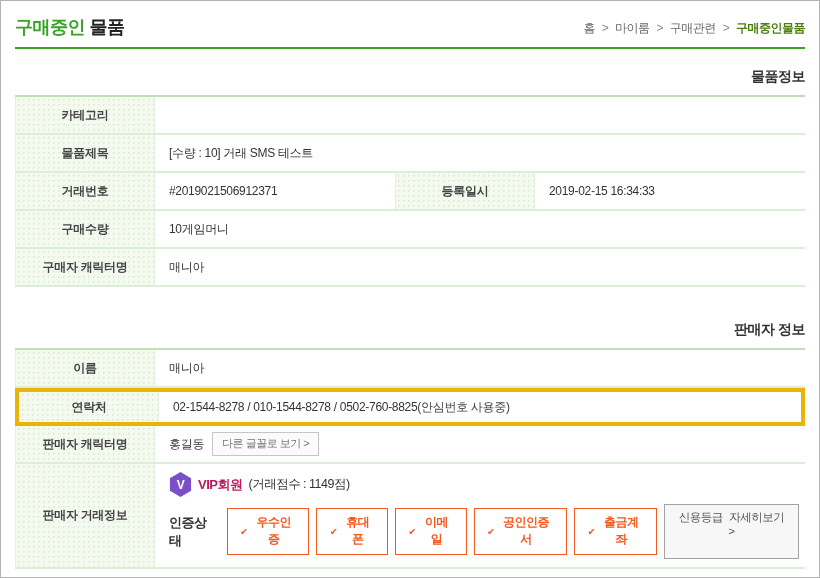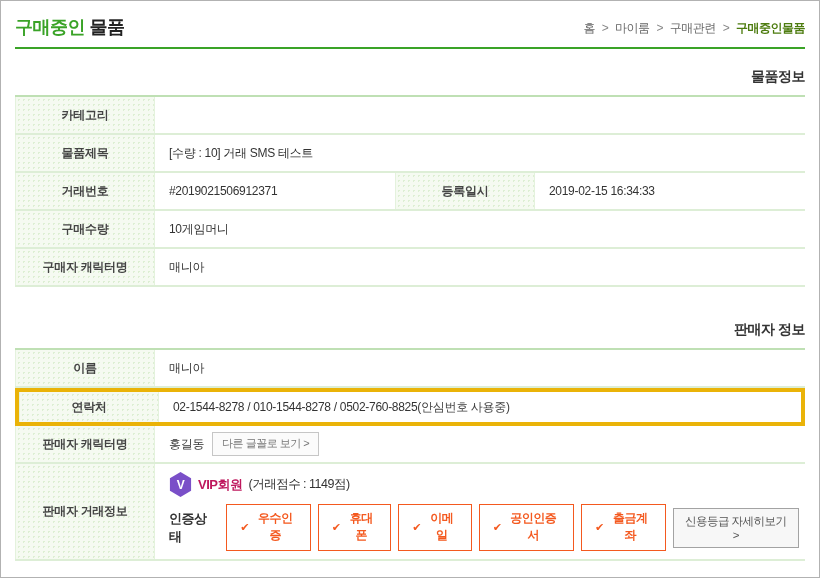--- a/index.html
+++ b/index.html
@@ -41,36 +41,36 @@
   .row.highlight { border:4px solid #eab308;text-align:right; }
   .green-note { color:#404040; }
   
   .gray-btn {
     margin-left:8px; font-size:11px; color:#777; letter-spacing:-0.5px;
     background:#fbfbfb; border:1px solid #c6c6c6; padding:3px 9px 4px 9px; cursor:pointer;
     font-family:inherit;
   }
   .credit-btn {
     margin-left:auto; margin-right:4px; font-size:11.5px; color:#555; letter-spacing:-0.5px;
-    background:#f7f7f7; border:1px solid #a3a3a3; padding:5px 10px 6px 10px; cursor:pointer;
+    background:#f7f7f7; border:1px solid #a3a3a3; padding:5px 10px 20px 10px; cursor:pointer;
     font-family:inherit;
   }
   
   .row.tall { min-height:64px; }
   .trade-col { flex-direction:column; align-items:stretch; justify-content:center; padding:8px 0 8px 14px; gap:7px; }
   .vip-line { display:flex; align-items:center; gap:6px; }
   .vip-badge {
     width:23px; height:25px; background:#7a4fc8; color:#ffffff;
     display:flex; align-items:center; justify-content:center;
     font-size:12px; font-weight:bold;
     clip-path:polygon(50% 0%, 96% 25%, 96% 75%, 50% 100%, 4% 75%, 4% 25%);
   }
   .vip-text { color:#be185d; font-weight:bold; font-size:13px; letter-spacing:-0.5px; }
   .score { color:#333; font-size:12.5px; letter-spacing:-0.5px; }
-  .auth-line { display:flex; align-items:center; gap:7px; width:100%; padding-right:2px; }
+  .auth-line { display:flex; align-items:center; gap:7px; width:100%; padding-right:2px;font-family:Liberation Mono, monospace; }
   .auth-label { font-weight:bold; color:#333; font-size:13px; letter-spacing:-0.5px; margin-right:3px; }
   .cert-btn {
     display:inline-flex; align-items:center; gap:5px;
     border:1px solid #f4591f; color:#f4591f; background:#ffffff;
     font-size:12px; font-weight:bold; letter-spacing:-0.5px;
     padding:5px 13px 6px 13px; cursor:pointer; font-family:inherit;
   }
   .cert-btn .check { font-size:11px; }
 </style>
 </head>

